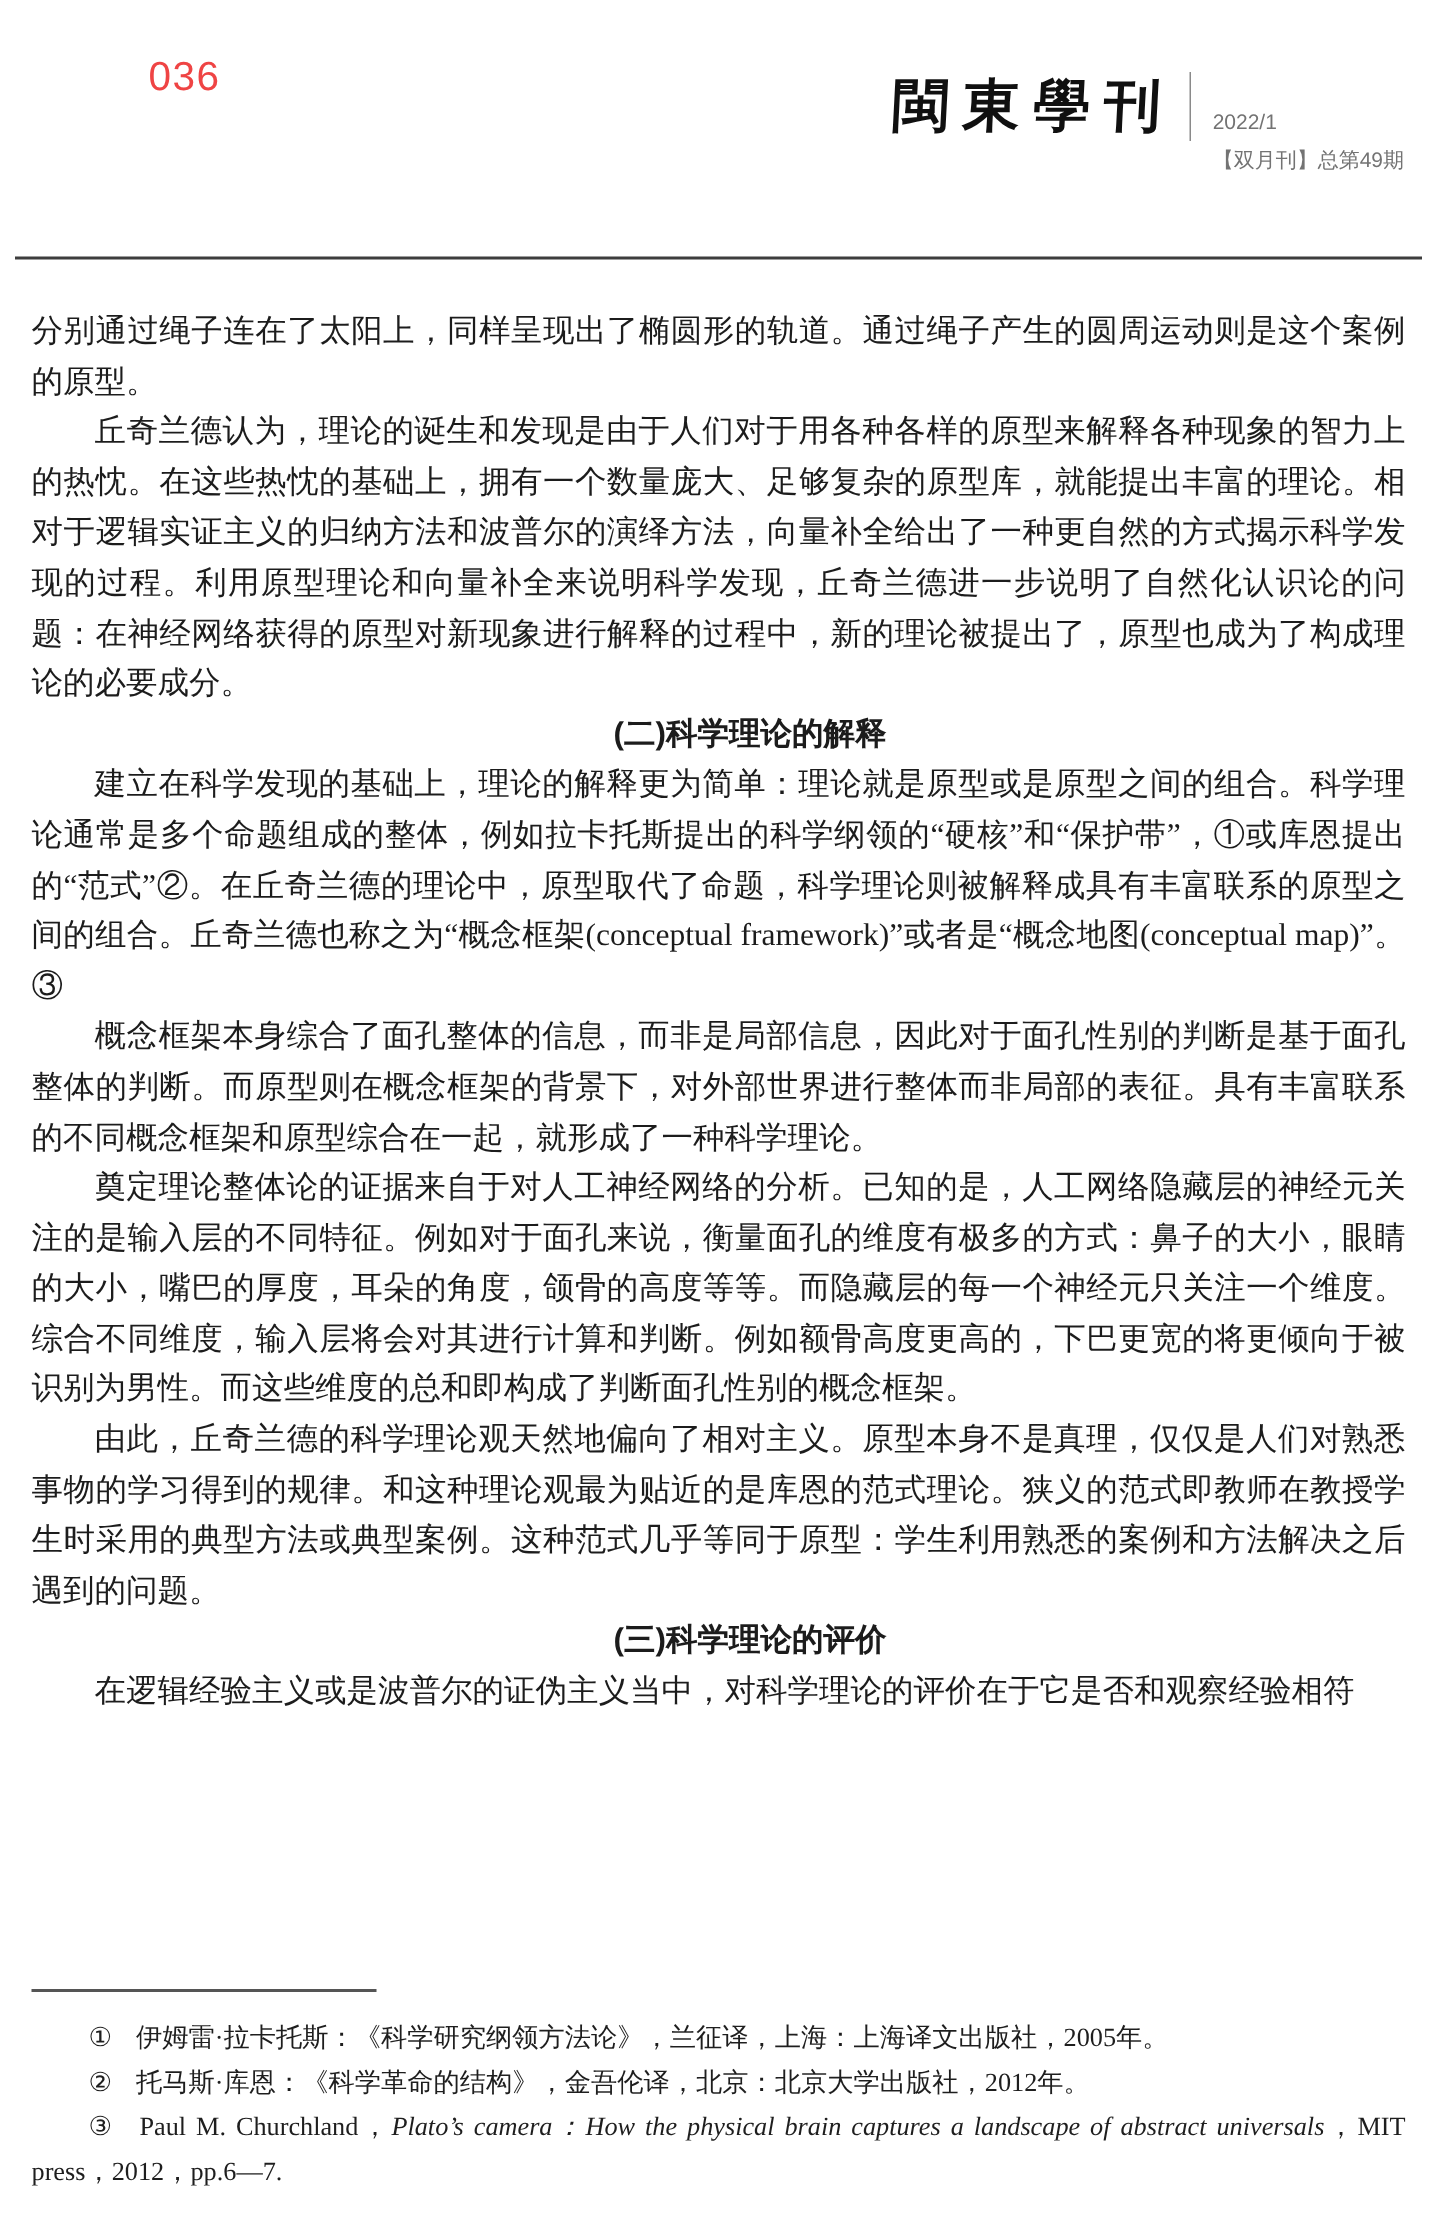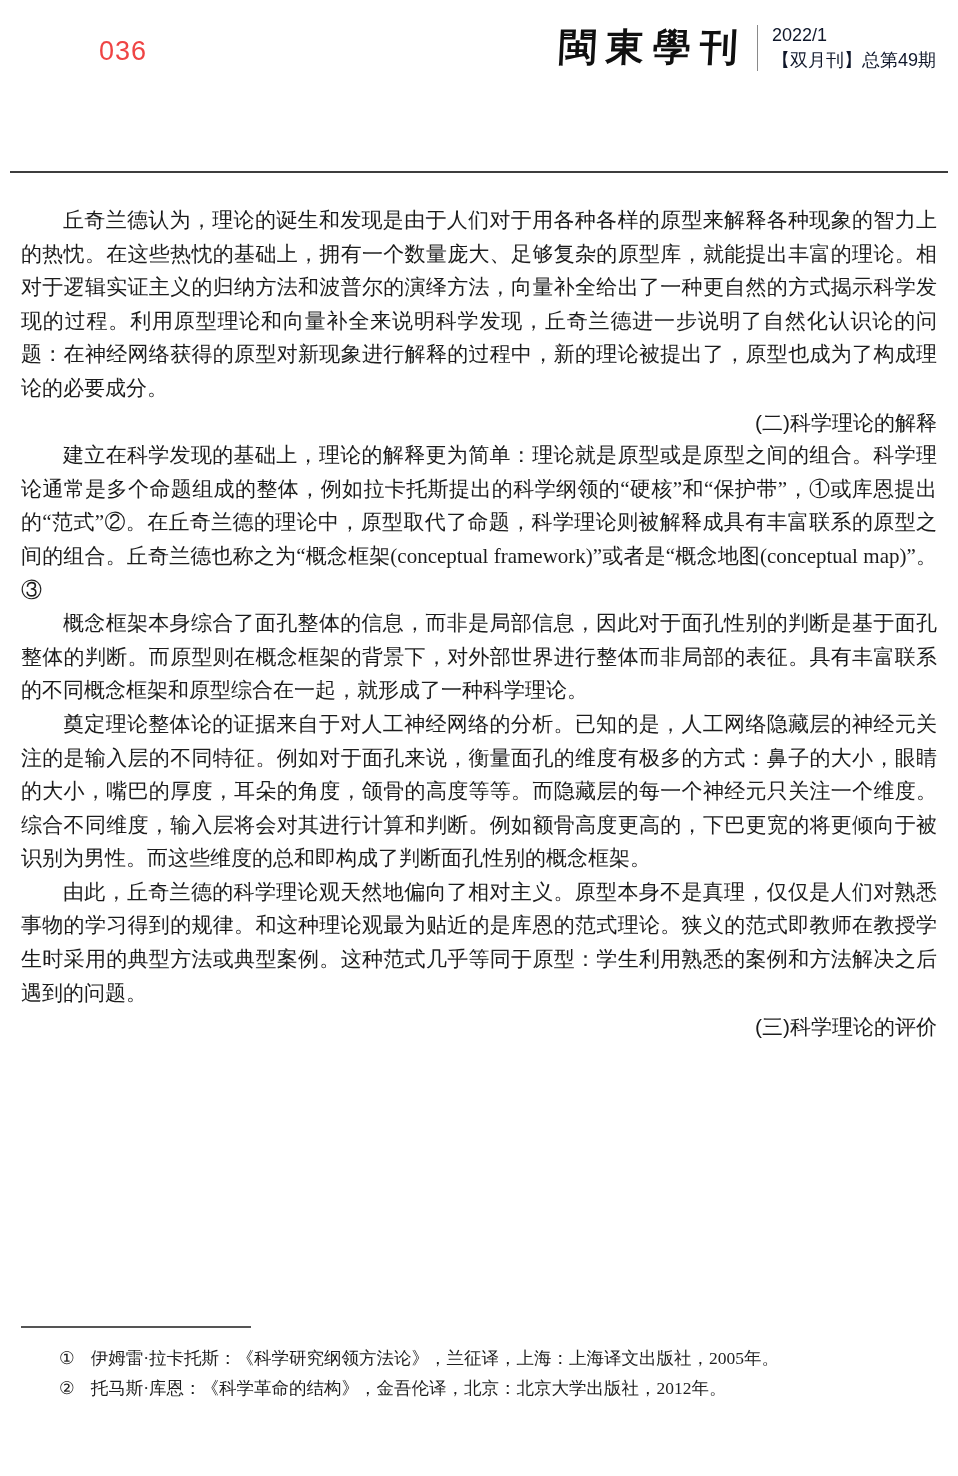--- a/index.html
+++ b/index.html
@@ -26,40 +26,41 @@
     font-family:"DejaVu Serif", serif;
     font-weight:bold; font-size:38px;
     letter-spacing:9px; color:#101010;
     transform:skewX(-3deg);
     white-space:nowrap;
     margin-right:10px;
   }
   .vline { width:1px; height:46px; background:#8a8a8a; margin-right:14px; }
   .issue {
     font-family:"Liberation Sans", sans-serif;
-    font-size:18px; line-height:25px; color:#0f172a;
+    font-size:14px; line-height:25px; color:#737373;
     white-space:nowrap;
+    margin-top:47px;
   }
   .header-rule {
     position:absolute; top:171px; left:10px; right:10px;
     height:2px; background:#3d3d3d; border:0; margin:0;
   }
   
   main {
     position:absolute; top:204px; left:21px; right:21px;
     height:1116px; overflow:hidden;
     font-size:21px; line-height:33.6px;
     text-align:justify; text-justify:inter-ideograph;
   }
   main p, main h3 { margin:0; padding:0; }
   .ind { text-indent:2em; }
   .sec {
-    font-weight:normal; text-indent:2em; font-size:21px;
+    font-weight:bold; text-indent:2em; font-size:21px;
     font-family:"Liberation Sans", sans-serif;
-    text-align:right;
+    text-align:center;
   }
   
   footer { position:absolute; left:21px; right:21px; top:1326px; }
   .fn-rule { width:230px; height:2px; background:#555; }
   .fn-list { margin-top:16px; }
   .fn {
     font-size:17.5px; line-height:29.5px;
     text-indent:38px; text-align:justify; color:#1e1e1e;
   }
   .fn-marker { margin-right:16px; }
@@ -77,34 +78,39 @@
     <div class="vline"></div>
     <div class="issue">
       <div>2022/1</div>
       <div>【双月刊】总第49期</div>
     </div>
   </div>
 
   <hr class="header-rule">
 
   <main>
+    <p class="cont">分别通过绳子连在了太阳上，同样呈现出了椭圆形的轨道。通过绳子产生的圆周运动则是这个案例的原型。</p>
     <p class="ind">丘奇兰德认为，理论的诞生和发现是由于人们对于用各种各样的原型来解释各种现象的智力上的热忱。在这些热忱的基础上，拥有一个数量庞大、足够复杂的原型库，就能提出丰富的理论。相对于逻辑实证主义的归纳方法和波普尔的演绎方法，向量补全给出了一种更自然的方式揭示科学发现的过程。利用原型理论和向量补全来说明科学发现，丘奇兰德进一步说明了自然化认识论的问题：在神经网络获得的原型对新现象进行解释的过程中，新的理论被提出了，原型也成为了构成理论的必要成分。</p>
     <h3 class="sec">(二)科学理论的解释</h3>
     <p class="ind">建立在科学发现的基础上，理论的解释更为简单：理论就是原型或是原型之间的组合。科学理论通常是多个命题组成的整体，例如拉卡托斯提出的科学纲领的“硬核”和“保护带”，①或库恩提出的“范式”②。在丘奇兰德的理论中，原型取代了命题，科学理论则被解释成具有丰富联系的原型之间的组合。丘奇兰德也称之为“概念框架(conceptual framework)”或者是“概念地图(conceptual map)”。③</p>
     <p class="ind">概念框架本身综合了面孔整体的信息，而非是局部信息，因此对于面孔性别的判断是基于面孔整体的判断。而原型则在概念框架的背景下，对外部世界进行整体而非局部的表征。具有丰富联系的不同概念框架和原型综合在一起，就形成了一种科学理论。</p>
     <p class="ind">奠定理论整体论的证据来自于对人工神经网络的分析。已知的是，人工网络隐藏层的神经元关注的是输入层的不同特征。例如对于面孔来说，衡量面孔的维度有极多的方式：鼻子的大小，眼睛的大小，嘴巴的厚度，耳朵的角度，颌骨的高度等等。而隐藏层的每一个神经元只关注一个维度。综合不同维度，输入层将会对其进行计算和判断。例如额骨高度更高的，下巴更宽的将更倾向于被识别为男性。而这些维度的总和即构成了判断面孔性别的概念框架。</p>
     <p class="ind">由此，丘奇兰德的科学理论观天然地偏向了相对主义。原型本身不是真理，仅仅是人们对熟悉事物的学习得到的规律。和这种理论观最为贴近的是库恩的范式理论。狭义的范式即教师在教授学生时采用的典型方法或典型案例。这种范式几乎等同于原型：学生利用熟悉的案例和方法解决之后遇到的问题。</p>
     <h3 class="sec">(三)科学理论的评价</h3>
+    <p class="ind">在逻辑经验主义或是波普尔的证伪主义当中，对科学理论的评价在于它是否和观察经验相符</p>
   </main>
 
   <footer>
     <div class="fn-rule"></div>
     <div class="fn-list">
       <div class="fn">
         <span class="fn-marker">①</span><span>伊姆雷·拉卡托斯：《科学研究纲领方法论》，兰征译，上海：上海译文出版社，2005年。</span>
       </div>
       <div class="fn">
         <span class="fn-marker">②</span><span>托马斯·库恩：《科学革命的结构》，金吾伦译，北京：北京大学出版社，2012年。</span>
       </div>
+      <div class="fn">
+        <span class="fn-marker">③</span><span>Paul M. Churchland，</span><span class="book-title">Plato’s camera：How the physical brain captures a landscape of abstract universals</span><span>，MIT press，2012，pp.6—7.</span>
+      </div>
     </div>
   </footer>
 
 </div>
 
 </body></html>

